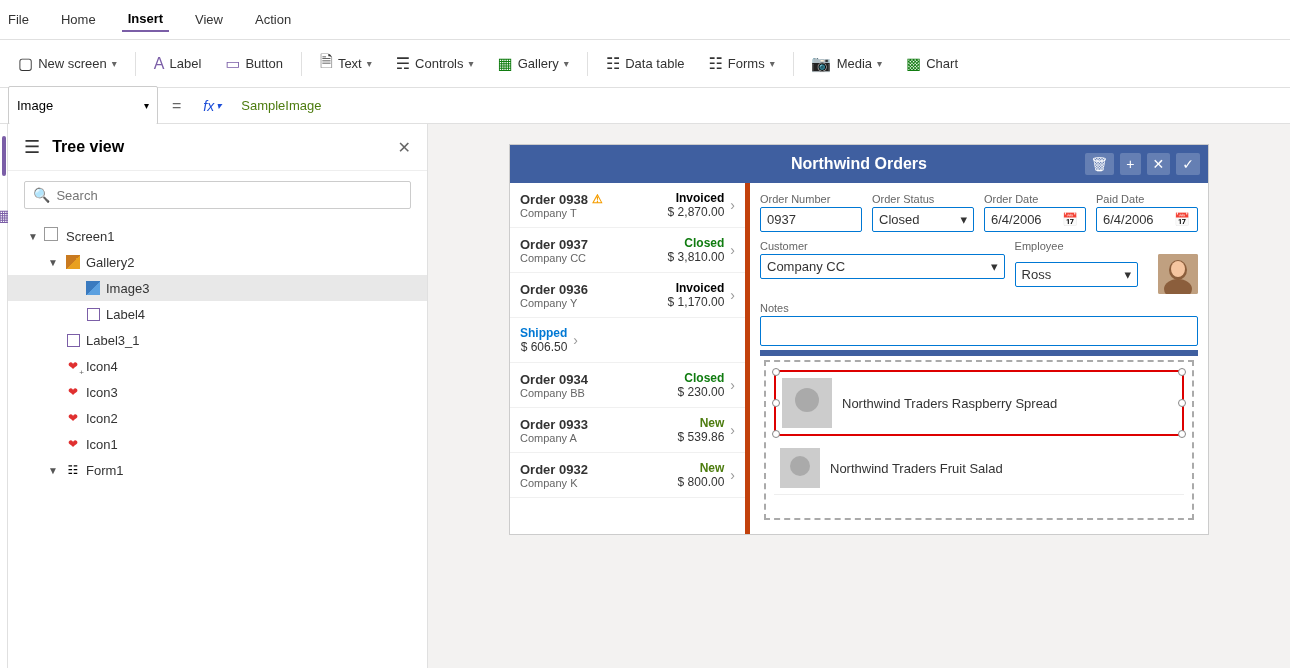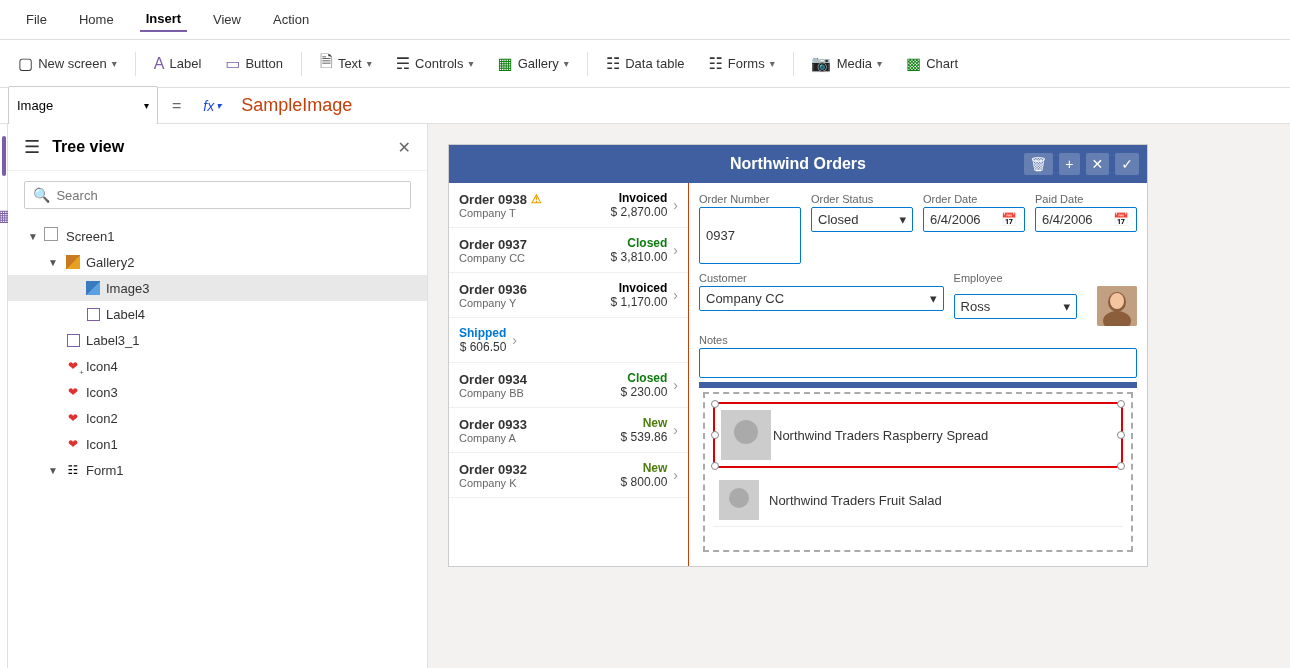--- a/index.html
+++ b/index.html
@@ -1,35 +1,35 @@
 <!DOCTYPE html>
 <html><head>
   <meta charset="utf-8">
   <style>
     * { box-sizing: border-box; margin: 0; padding: 0; }
     body { font-family: 'Segoe UI', Arial, sans-serif; font-size: 13px; background: #f3f2f1; overflow: hidden; width: 1290px; height: 668px; }
 
     
-    .menu-bar { display: flex; align-items: center; height: 40px; background: #fff; border-bottom: 1px solid #e0e0e0; padding: 0 20px; gap: 20px; }
+    .menu-bar { display: flex; align-items: center; height: 40px; background: #fff; border-bottom: 1px solid #e0e0e0; padding: 0 2px; gap: 20px; }
     .menu-item { font-size: 13px; color: #333; cursor: pointer; padding: 4px 6px; }
     .menu-item.active { font-weight: 700; border-bottom: 2px solid #7b5ea7; color: #000; }
 
     
     .toolbar { display: flex; align-items: center; height: 48px; background: #fff; border-bottom: 1px solid #e0e0e0; padding: 0 8px; gap: 4px; }
     .toolbar-btn { display: flex; align-items: center; gap: 5px; padding: 5px 10px; border: none; background: none; cursor: pointer; font-size: 13px; color: #333; border-radius: 3px; }
     .toolbar-btn .icon { font-size: 16px; }
     .toolbar-sep { width: 1px; height: 24px; background: #e0e0e0; margin: 0 4px; }
     .toolbar-chevron { font-size: 10px; color: #666; }
 
     
     .formula-bar { display: flex; align-items: center; height: 36px; background: #fff; border-bottom: 1px solid #e0e0e0; padding: 0 8px; gap: 8px; }
     .formula-dropdown { display: flex; align-items: center; border: 1px solid #ccc; border-radius: 2px; padding: 11px 8px; min-width: 150px; cursor: pointer; background: #fff; font-size: 13px; }
     .formula-eq { font-size: 16px; color: #666; padding: 0 6px; }
     .formula-fx { display: flex; align-items: center; gap: 2px; font-style: italic; color: #1d4ed8; padding: 0 8px; border: none; background: none; cursor: pointer; font-size: 14px; }
-    .formula-value { flex: 1; font-size: 18px; color: #c2410c; padding: 2px 4px; }
+    .formula-value { flex: 1; font-size: 13px; color: #4d7c0f; padding: 2px 4px; }
 
     
     .main-layout { display: flex; height: calc(668px - 40px - 48px - 36px); }
 
     
     .sidebar { width: 420px; background: #fff; border-right: 1px solid #e0e0e0; display: flex; flex-direction: column; }
     .sidebar-header { display: flex; align-items: center; padding: 12px 16px; gap: 8px; border-bottom: 1px solid #eee; }
     .sidebar-menu-icon { font-size: 18px; color: #333; cursor: pointer; margin-right: 4px; }
     .sidebar-title { font-size: 16px; font-weight: 600; flex: 1; }
     .sidebar-close { font-size: 16px; color: #666; cursor: pointer; }
@@ -46,58 +46,58 @@
     .tree-indent-3 { padding-left: 60px; }
     .tree-expand { font-size: 10px; color: #555; width: 12px; }
     .tree-icon { width: 18px; height: 18px; display: inline-flex; align-items: center; justify-content: center; font-size: 13px; }
     .tree-label { font-size: 13px; color: #333; }
 
     
     .left-accent { width: 8px; background: #fff; border-right: 1px solid #e0e0e0; display: flex; flex-direction: column; align-items: center; padding-top: 12px; }
     .accent-dot { width: 4px; height: 40px; background: #7b5ea7; border-radius: 2px; }
 
     
-    .canvas { flex: 1; background: #f3f2f1; display: flex; align-items: flex-start; justify-content: flex-start; padding: 20px; overflow: auto; position: relative; }
+    .canvas { flex: 1; background: #f3f2f1; display: flex; align-items: flex-start; justify-content: center; padding: 20px; overflow: auto; position: relative; }
 
     
     .nw-container { background: #fff; border: 1px solid #ccc; width: 700px; }
     .nw-header { background: #3f5fa0; color: #fff; text-align: center; padding: 10px; font-size: 16px; font-weight: 600; display: flex; align-items: center; justify-content: center; position: relative; }
     .nw-header-actions { position: absolute; right: 8px; display: flex; gap: 6px; }
     .nw-header-btn { background: rgba(255,255,255,0.2); border: none; color: #fff; cursor: pointer; padding: 3px 6px; border-radius: 2px; font-size: 14px; }
 
     .nw-body { display: flex; }
-    .nw-list { width: 240px; border-right: 1px solid #c2410c; }
+    .nw-list { width: 240px; border-right: 5px solid #c2410c; }
     .nw-list-item { display: flex; align-items: center; padding: 8px 10px; border-bottom: 1px solid #f0f0f0; cursor: pointer; }
     .nw-list-info { flex: 1; }
     .nw-order-num { font-size: 13px; font-weight: 600; color: #333; display: flex; align-items: center; gap: 4px; }
     .nw-company { font-size: 11px; color: #666; }
     .nw-status { font-size: 12px; font-weight: 600; }
     .status-invoiced { color: #000000; }
     .status-closed { color: #107c10; }
     .status-shipped { color: #0078d4; }
     .status-new { color: #4d7c0f; }
     .nw-amount { font-size: 12px; color: #333; text-align: right; }
     .nw-chevron { color: #999; font-size: 14px; margin-left: 6px; }
 
     .nw-detail { flex: 1; padding: 10px; }
     .nw-form-row { display: flex; gap: 10px; margin-bottom: 8px; }
     .nw-form-group { display: flex; flex-direction: column; flex: 1; }
     .nw-form-label { font-size: 11px; color: #666; margin-bottom: 2px; }
-    .nw-form-input { border: 1px solid #0078d4; border-radius: 2px; padding: 20px 6px; font-size: 13px; color: #333; background: #fff; }
+    .nw-form-input { border: 1px solid #0078d4; border-radius: 2px; padding: 4px 6px; font-size: 13px; color: #333; background: #fff; }
     .nw-form-select { border: 1px solid #0078d4; border-radius: 2px; padding: 4px 6px; font-size: 13px; color: #333; background: #fff; display: flex; align-items: center; justify-content: space-between; }
     .nw-form-date { border: 1px solid #0078d4; border-radius: 2px; padding: 4px 6px; font-size: 13px; color: #333; background: #fff; display: flex; align-items: center; justify-content: space-between; }
     .nw-notes-label { font-size: 11px; color: #666; margin-bottom: 2px; }
     .nw-notes-input { border: 1px solid #0078d4; border-radius: 2px; padding: 4px 6px; font-size: 13px; color: #333; background: #fff; height: 30px; width: 100%; }
 
     
     .nw-separator { height: 6px; background: #3f5fa0; margin-top: 4px; }
 
     
     .nw-items-gallery { padding: 8px; position: relative; border: 2px dashed #aaa; margin: 4px; min-height: 160px; }
-    .nw-gallery-item { display: flex; align-items: center; gap: 2px; padding: 6px; border: 2px solid #d00; border-radius: 2px; margin-bottom: 6px; background: #fff; }
+    .nw-gallery-item { display: flex; align-items: center; gap: 10px; padding: 6px; border: 2px solid #d00; border-radius: 2px; margin-bottom: 6px; background: #fff; }
     .nw-gallery-img { width: 50px; height: 50px; background: #ddd; border-radius: 2px; display: flex; align-items: center; justify-content: center; position: relative; }
     .nw-gallery-name { font-size: 13px; color: #333; }
 
     .nw-gallery-item2 { display: flex; align-items: center; gap: 10px; padding: 6px; border-bottom: 1px solid #eee; }
     .nw-gallery-img2 { width: 40px; height: 40px; background: #ddd; border-radius: 2px; }
 
     .employee-photo { width: 40px; height: 40px; background: #c0a080; border-radius: 2px; overflow: hidden; display: flex; align-items: center; justify-content: center; }
 
     .warning-icon { color: #f59d00; font-size: 12px; }
   </style>

